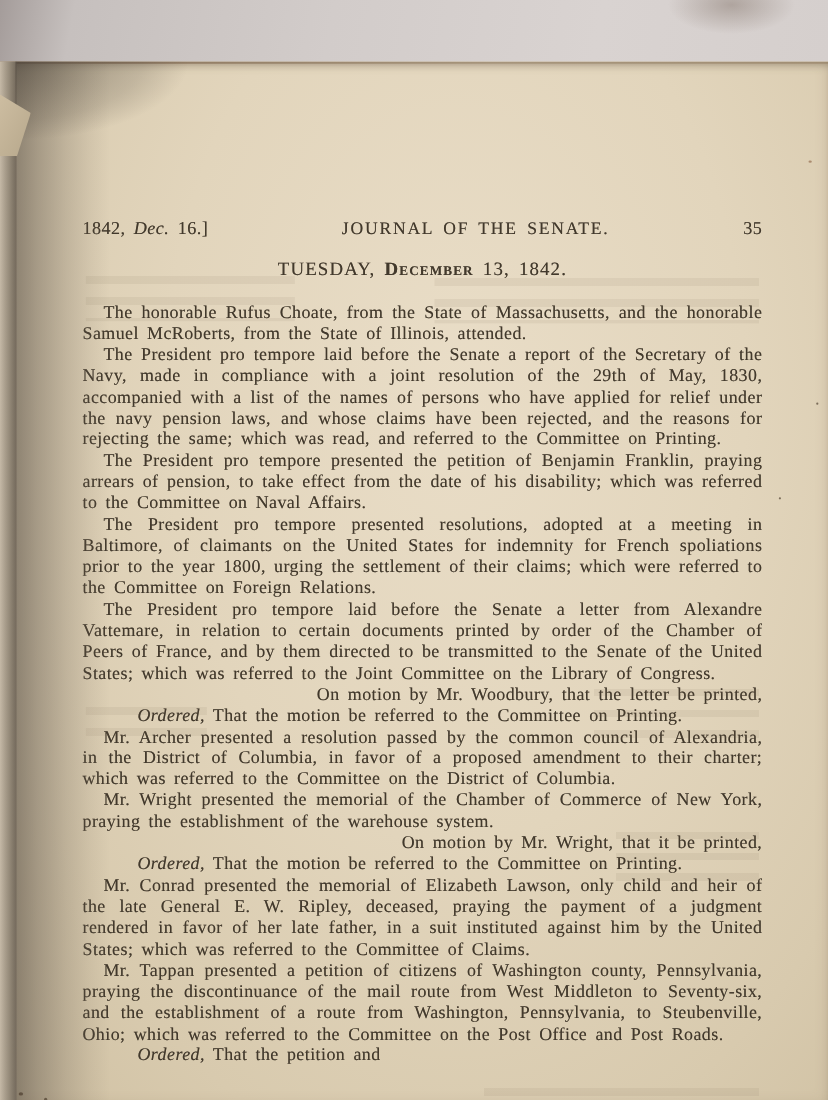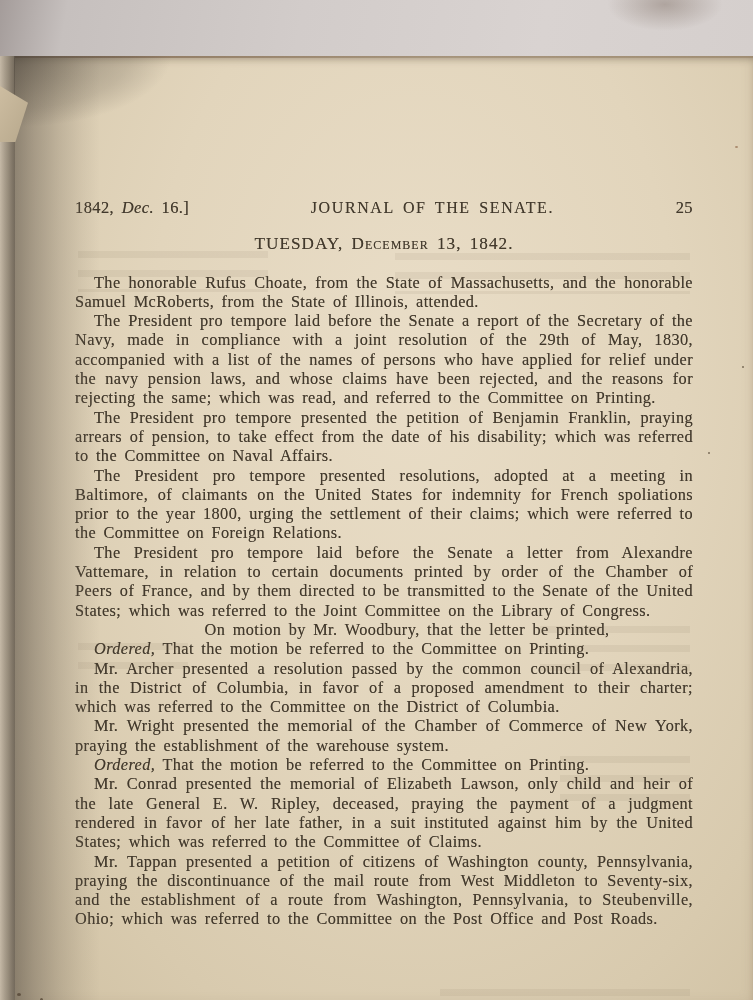--- a/index.html
+++ b/index.html
@@ -64,24 +64,24 @@
   .running-head{
     display:flex;justify-content:space-between;align-items:baseline;
     font-size:16.5px;margin-bottom:17px;white-space:nowrap;
   }
   .head-center{letter-spacing:1.6px;font-size:16px;}
   .head-date i{}
   .day-title{
     font-weight:normal;text-align:center;margin:0 0 19px 0;
     font-size:17.2px;letter-spacing:1px;
   }
-  .day-title .sc{font-variant:small-caps;}
+  .day-title .sc{font-variant:small-caps;font-weight:bold;}
   .journal-text p{margin:0;text-align:justify;text-indent:19px;}
-  .journal-text p.motion{text-indent:46px;text-align:center;}
-  .journal-text p.ordered .lead{font-style:italic;}
+  .journal-text p.motion{text-indent:46px;text-align:right;}
+  .journal-text p.ordered .lead{font-style:italic;margin-left:31px;}
   
   .bleed{
     position:absolute;opacity:.55;filter:blur(.7px);pointer-events:none;
     background:repeating-linear-gradient(180deg,
       rgba(0,0,0,0) 0 5px, rgba(112,96,74,.16) 5px 12px, rgba(0,0,0,0) 12px 19px);
   }
   .b1{left:395px;top:192px;width:295px;height:46px;}
   .b2{left:78px;top:190px;width:190px;height:46px;}
   .b3{left:540px;top:565px;width:150px;height:52px;}
   .b4{left:78px;top:582px;width:110px;height:40px;}
@@ -102,38 +102,40 @@
 
   <div class="backdrop"></div>
 
   <div class="page">
 
     <div class="content">
 
       <div class="running-head">
         <span class="head-date"><span>1842, </span><i>Dec.</i><span> 16.]</span></span>
         <span class="head-center">JOURNAL OF THE SENATE.</span>
-        <span class="page-num">25</span>
+        <span class="page-num">35</span>
       </div>
 
       <h1 class="day-title"><span>TUESDAY, </span><span class="sc">December</span><span> 13, 1842.</span></h1>
 
       <div class="journal-text">
         <p>The honorable Rufus Choate, from the State of Massachusetts, and the honorable Samuel McRoberts, from the State of Illinois, attended.</p>
         <p>The President pro tempore laid before the Senate a report of the Secretary of the Navy, made in compliance with a joint resolution of the 29th of May, 1830, accompanied with a list of the names of persons who have applied for relief under the navy pension laws, and whose claims have been rejected, and the reasons for rejecting the same; which was read, and referred to the Committee on Printing.</p>
         <p>The President pro tempore presented the petition of Benjamin Franklin, praying arrears of pension, to take effect from the date of his disability; which was referred to the Committee on Naval Affairs.</p>
         <p>The President pro tempore presented resolutions, adopted at a meeting in Baltimore, of claimants on the United States for indemnity for French spoliations prior to the year 1800, urging the settlement of their claims; which were referred to the Committee on Foreign Relations.</p>
         <p>The President pro tempore laid before the Senate a letter from Alexandre Vattemare, in relation to certain documents printed by order of the Chamber of Peers of France, and by them directed to be transmitted to the Senate of the United States; which was referred to the Joint Committee on the Library of Congress.</p>
         <p class="motion">On motion by Mr. Woodbury, that the letter be printed,</p>
         <p class="ordered"><i class="lead">Ordered,</i><span> That the motion be referred to the Committee on Printing.</span></p>
         <p>Mr. Archer presented a resolution passed by the common council of Alexandria, in the District of Columbia, in favor of a proposed amendment to their charter; which was referred to the Committee on the District of Columbia.</p>
         <p>Mr. Wright presented the memorial of the Chamber of Commerce of New York, praying the establishment of the warehouse system.</p>
+        <p class="motion">On motion by Mr. Wright, that it be printed,</p>
         <p class="ordered"><i class="lead">Ordered,</i><span> That the motion be referred to the Committee on Printing.</span></p>
         <p>Mr. Conrad presented the memorial of Elizabeth Lawson, only child and heir of the late General E. W. Ripley, deceased, praying the payment of a judgment rendered in favor of her late father, in a suit instituted against him by the United States; which was referred to the Committee of Claims.</p>
         <p>Mr. Tappan presented a petition of citizens of Washington county, Pennsylvania, praying the discontinuance of the mail route from West Middleton to Seventy-six, and the establishment of a route from Washington, Pennsylvania, to Steubenville, Ohio; which was referred to the Committee on the Post Office and Post Roads.</p>
+        <p class="ordered"><i class="lead">Ordered,</i><span> That the petition and</span></p>
       </div>
 
     </div>
 
     <div class="bleed b1"></div>
     <div class="bleed b2"></div>
     <div class="bleed b3"></div>
     <div class="bleed b4"></div>
     <div class="bleed b5"></div>
     <div class="bleed b6"></div>

